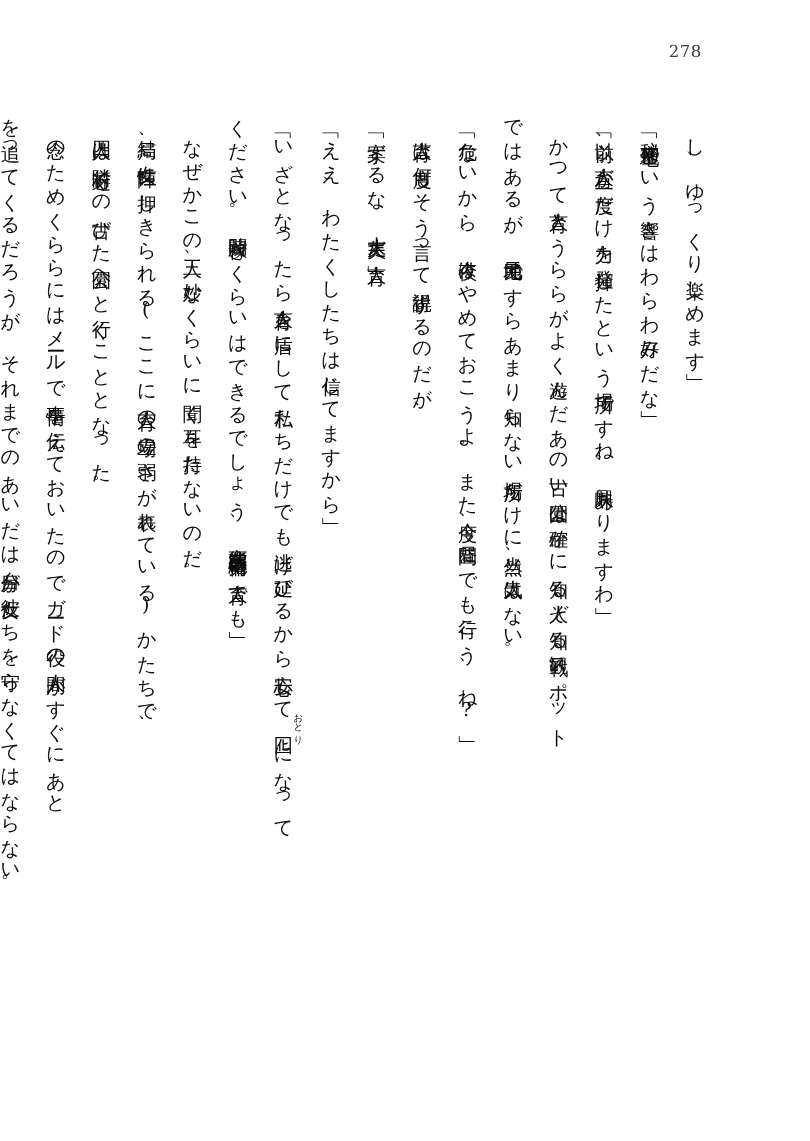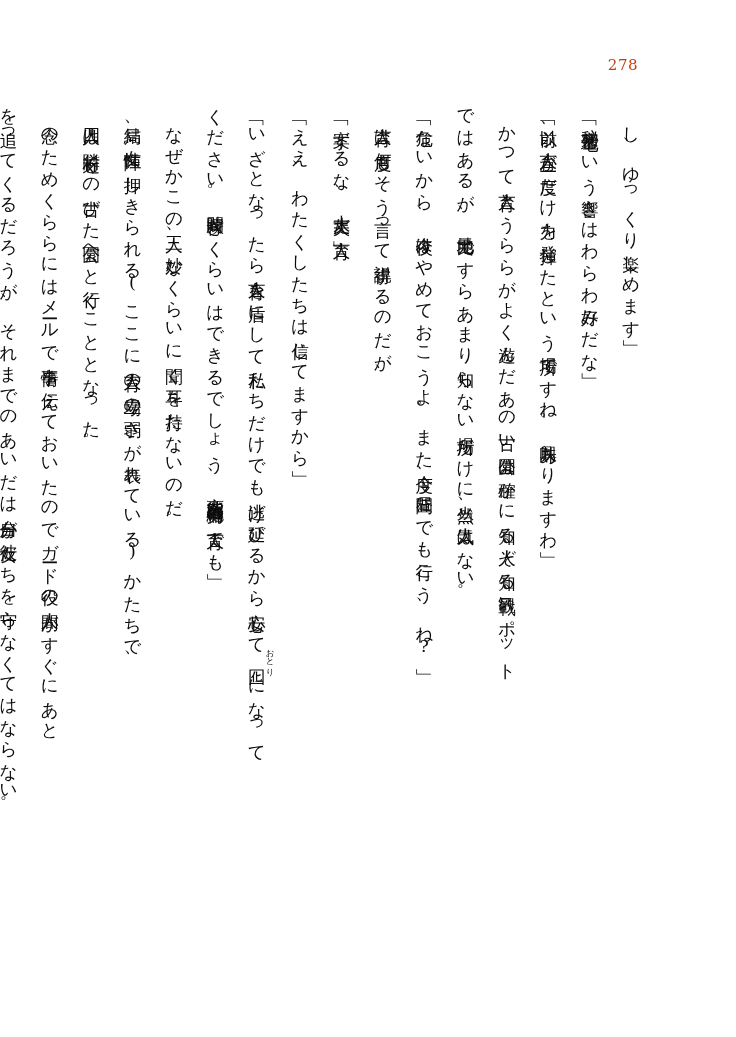--- a/index.html
+++ b/index.html
@@ -15,25 +15,25 @@
     color: #111111;
   }
   .page {
     position: relative;
     width: 736px;
     height: 1037px;
     background: #ffffff;
   }
   .page-number {
     position: absolute;
-    top: 56px;
+    top: 38px;
     right: 98px;
     font-size: 15px;
     letter-spacing: 0.5px;
-    color: #c2410c;
+    color: #404040;
     font-family: "DejaVu Serif", "Liberation Serif", serif;
   }
   .body-text {
     position: absolute;
     top: 96px;
     right: 88px;
     left: 88px;
     height: 860px;
     writing-mode: vertical-rl;
     text-orientation: upright;

